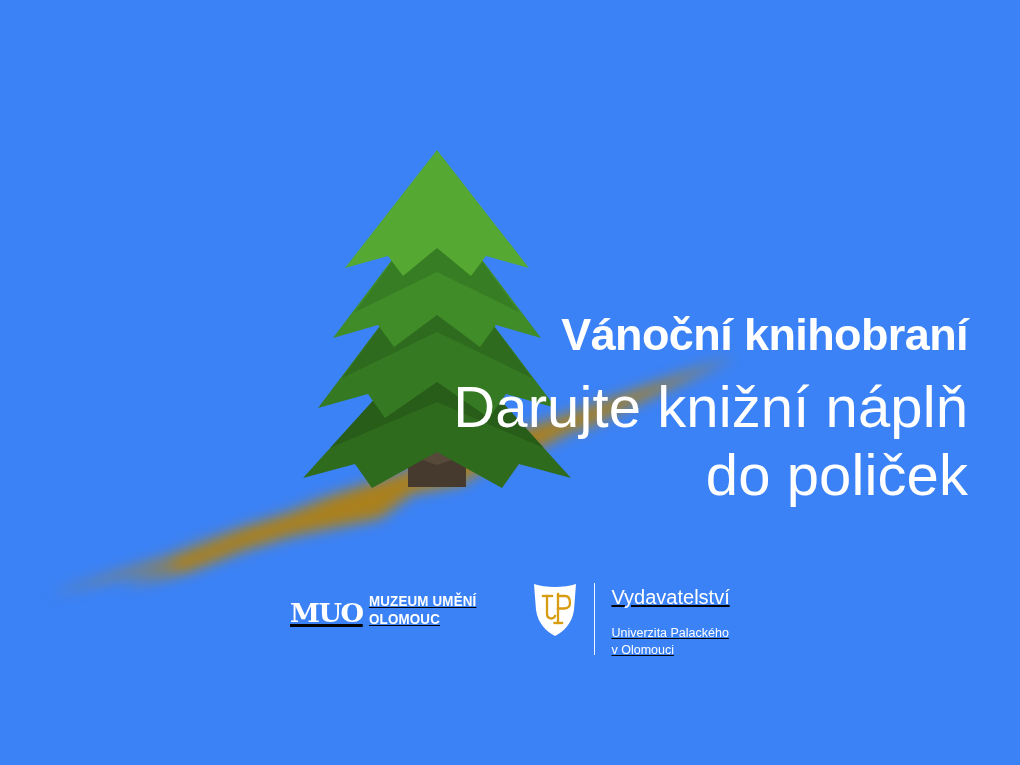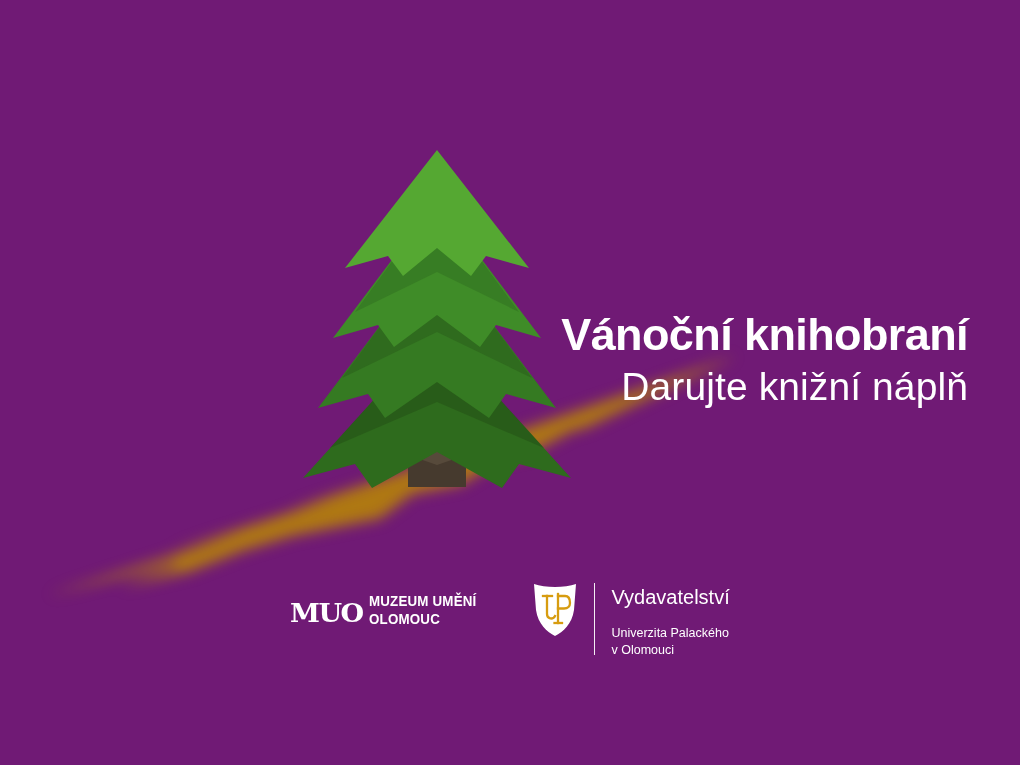--- a/index.html
+++ b/index.html
@@ -6,21 +6,21 @@
   html, body {
     margin: 0;
     padding: 0;
     background: #ffffff;
   }
   #poster {
     position: relative;
     width: 1020px;
     height: 765px;
     overflow: hidden;
-    background: #701a75;
+    background: #3b82f6;
     font-family: "Liberation Sans", sans-serif;
     -webkit-font-smoothing: antialiased;
   }
 
   
   .art-layer {
     position: absolute;
     inset: 0;
     width: 1020px;
     height: 765px;
@@ -39,40 +39,41 @@
   }
   .headline-main {
     font-size: 45px;
     font-weight: 700;
     letter-spacing: -0.6px;
     line-height: 1.0;
     margin: 0;
     white-space: nowrap;
   }
   .headline-sub {
-    font-size: 39px;
+    font-size: 58px;
     font-weight: 300;
     letter-spacing: 0.1px;
     line-height: 1.18;
-    margin: 7px 0 0 0;
+    margin: 16px 0 0 0;
     white-space: nowrap;
   }
   .headline-sub .sub-line { display: block; }
 
   
   .logo-bar {
     position: absolute;
     left: 0;
     top: 575px;
     width: 1020px;
     height: 90px;
     display: flex;
     justify-content: center;
     align-items: flex-start;
     gap: 46px;
+    text-decoration: underline;
   }
 
   .muo-logo {
     display: flex;
     align-items: center;
     gap: 9px;
     padding-top: 16px;
   }
   .muo-mark {
     font-family: "DejaVu Serif", "Liberation Serif", serif;
@@ -171,20 +172,21 @@
 
     <g>
       <path d="M 437,150 L 345,268 L 388,256 L 403,276 L 437,248 L 471,276 L 486,256 L 529,268 Z" fill="#55a832"></path>
     </g>
   </svg>
 
   <div class="headline-block">
     <h1 class="headline-main">Vánoční knihobraní</h1>
     <p class="headline-sub">
       <span class="sub-line">Darujte knižní náplň</span>
+      <span class="sub-line">do poliček</span>
     </p>
   </div>
 
   <div class="logo-bar">
 
     <div class="muo-logo">
       <div class="muo-mark">muo</div>
       <div class="muo-words">
         <span>MUZEUM UMĚNÍ</span>
         <span>OLOMOUC</span>

